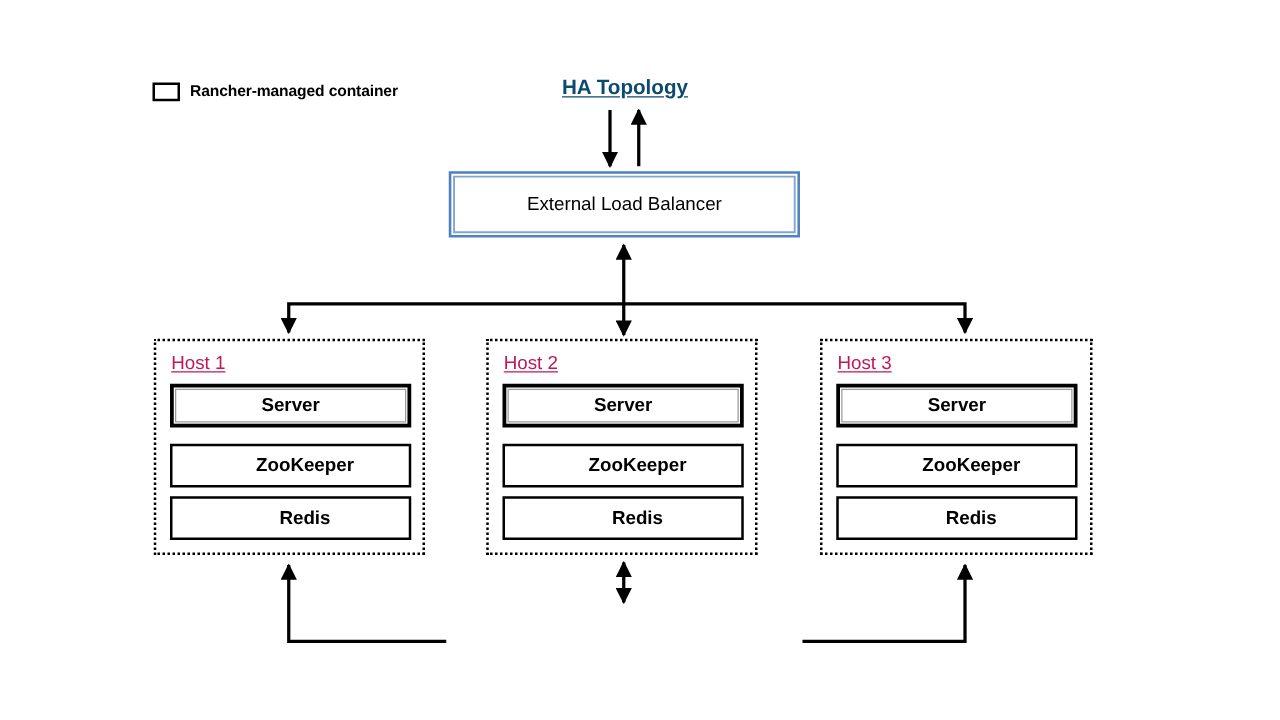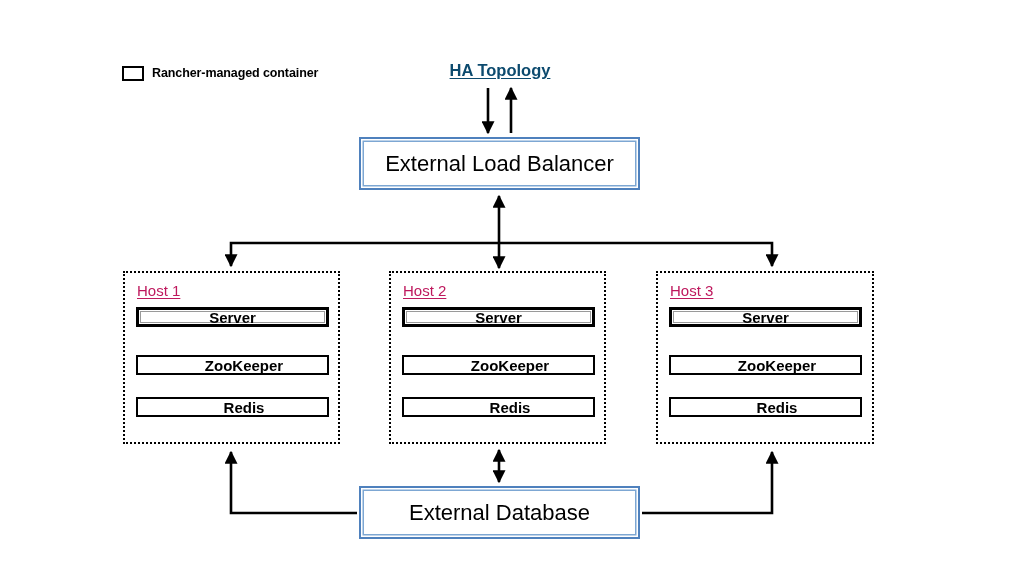--- a/index.html
+++ b/index.html
@@ -91,21 +91,21 @@
     position: absolute;
     box-sizing: border-box;
     background: #ffffff;
     border: 2px solid #4f81bd;
     box-shadow: inset 0 0 0 1.5px #ffffff, inset 0 0 0 3px #7da7d3;
     display: flex;
     align-items: center;
     justify-content: center;
   }
   .blue-box > span {
-    font-size: 22px;
+    font-size: 15px;
     font-weight: normal;
     color: #000000;
   }
   #lb-box   { left: 359px; top: 137px; width: 281px; height: 53px; }
   #db-box   { left: 359px; top: 486px; width: 281px; height: 53px; }
 
   
   .host-box {
     position: absolute;
     box-sizing: border-box;
@@ -125,21 +125,21 @@
     color: #be185d;
     text-decoration: underline;
     text-underline-offset: 2px;
   }
 
   
   .inner {
     position: absolute;
     left: 11px;
     width: 193px;
-    height: 20px;
+    height: 35px;
     box-sizing: border-box;
     background: #ffffff;
     display: flex;
     align-items: center;
     justify-content: center;
   }
   .inner > span {
     font-size: 15px;
     font-weight: bold;
     color: #000000;
@@ -234,17 +234,14 @@
       <span>Server</span>
     </div>
     <div class="inner inner-rancher slot1">
       <span>ZooKeeper</span>
     </div>
     <div class="inner inner-rancher slot2">
       <span>Redis</span>
     </div>
   </div>
 
-  <div class="blue-box" id="db-box">
-    <span>External Database</span>
-  </div>
 
 </div>
 
 </body></html>

